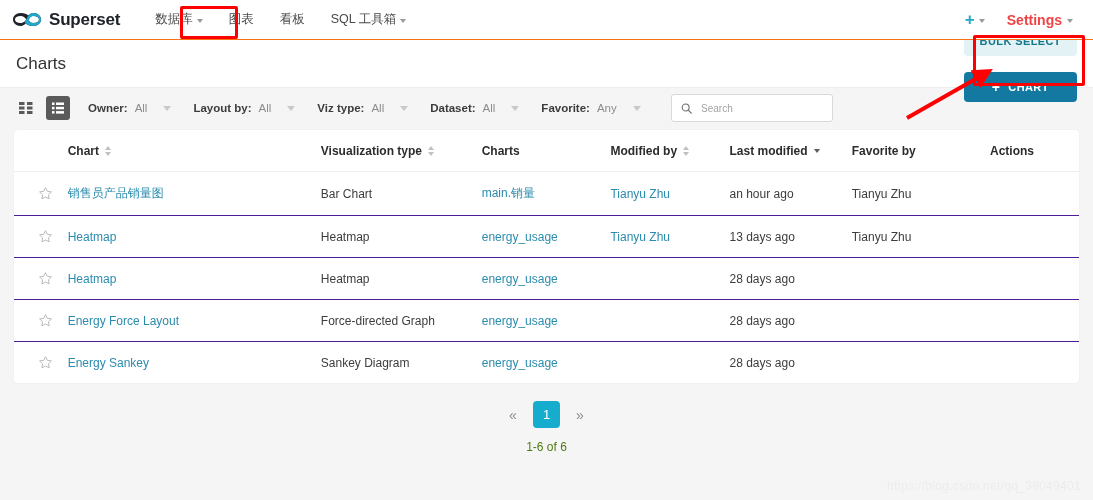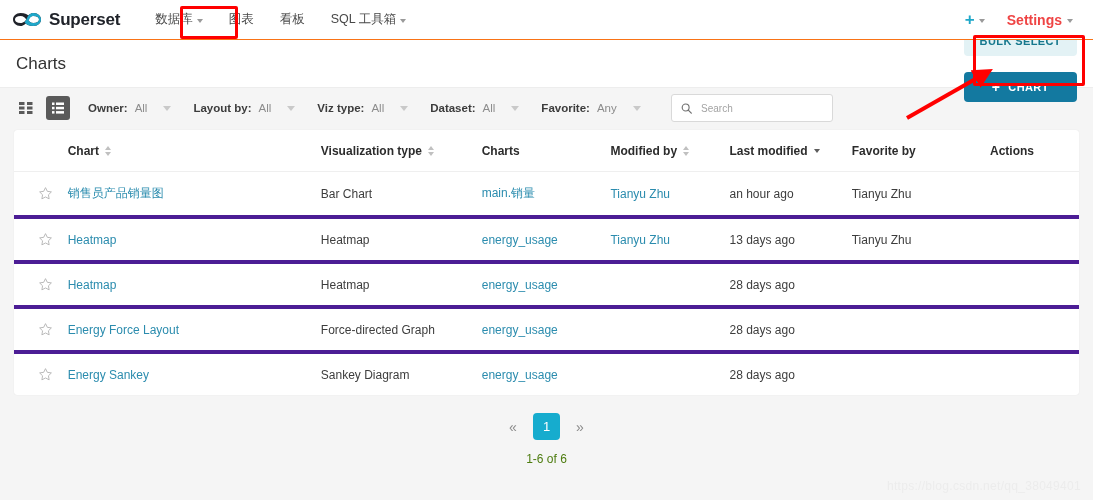--- a/index.html
+++ b/index.html
@@ -118,21 +118,21 @@
     width: 0; height: 0; display: block;
     border-left: 3.5px solid transparent;
     border-right: 3.5px solid transparent;
   }
   .sort-icon i.up { border-bottom: 4px solid #c0c0c0; }
   .sort-icon i.down { border-top: 4px solid #c0c0c0; }
   .sort-icon.active i.down { border-top-color: #5c5c5c; }
 
   tbody td {
     font-size: 12px; color: #3d3d3d;
-    padding: 13px 0; border-bottom: 4px solid #4c1d95;
+    padding: 13px 0; border-bottom: 1px solid #4c1d95;
     vertical-align: middle;
   }
   tbody tr:last-child td { border-bottom: none; }
   .link { color: #2B8CAE; text-decoration: none; cursor: pointer; }
   .col-star { width: 54px; padding-left: 24px !important; }
   .col-chart { width: 258px; }
   .col-viz { width: 162px; }
   .col-dataset { width: 130px; }
   .col-modby { width: 120px; }
   .col-lastmod { width: 123px; }

